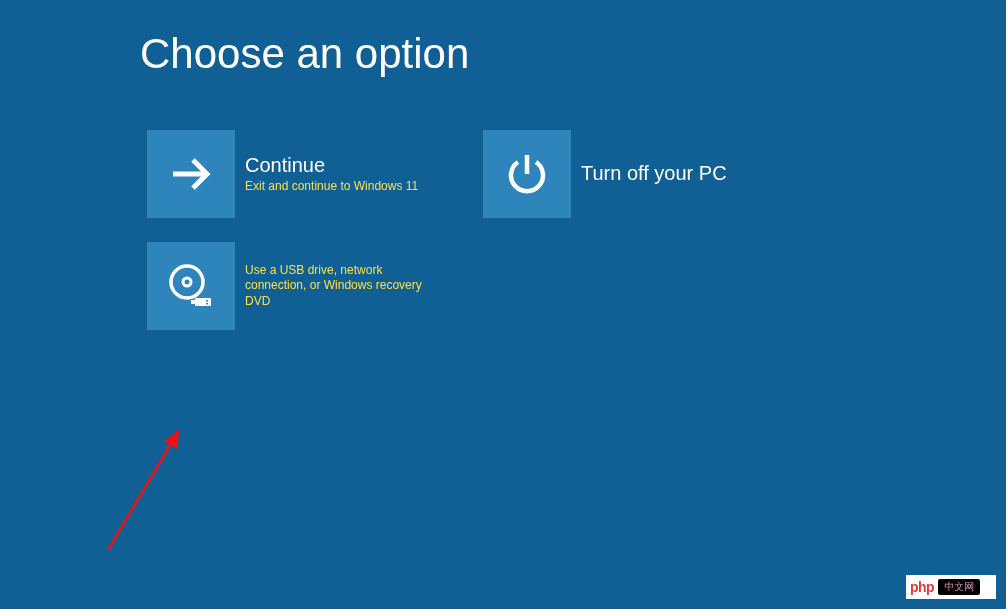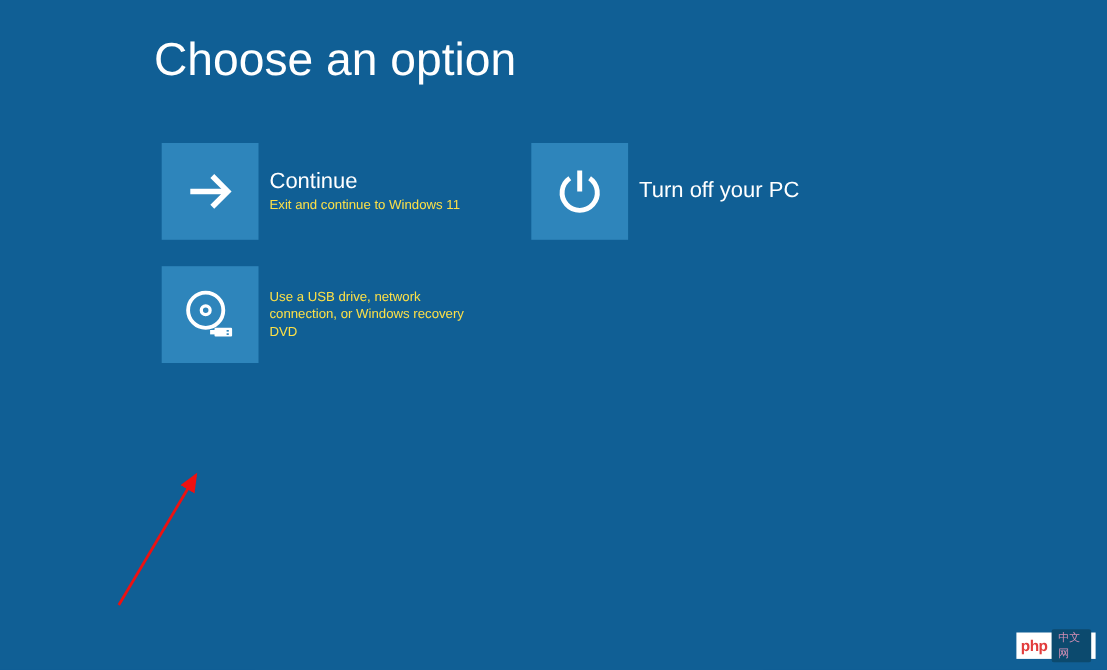--- a/index.html
+++ b/index.html
@@ -72,37 +72,37 @@
     position: absolute;
     left: 100px;
     top: 420px;
     pointer-events: none;
   }
 
   .watermark {
     position: absolute;
     right: 10px;
     bottom: 10px;
-    width: 72px;
+    width: 90px;
     height: 24px;
     background: #ffffff;
     display: flex;
     align-items: center;
     padding: 0 4px;
     gap: 4px;
   }
   .watermark .php {
     font-family: Arial, sans-serif;
     font-weight: bold;
     font-size: 14px;
     color: #e23c3c;
     letter-spacing: -0.5px;
   }
   .watermark .cn {
-    background: #0c4a6e;
+    background: #000000;
     color: #d58fb5;
     font-size: 10px;
     padding: 1px 6px;
     border-radius: 2px;
     font-family: Liberation Mono, monospace;
   }
 </style>
 </head>
 <body>
 

